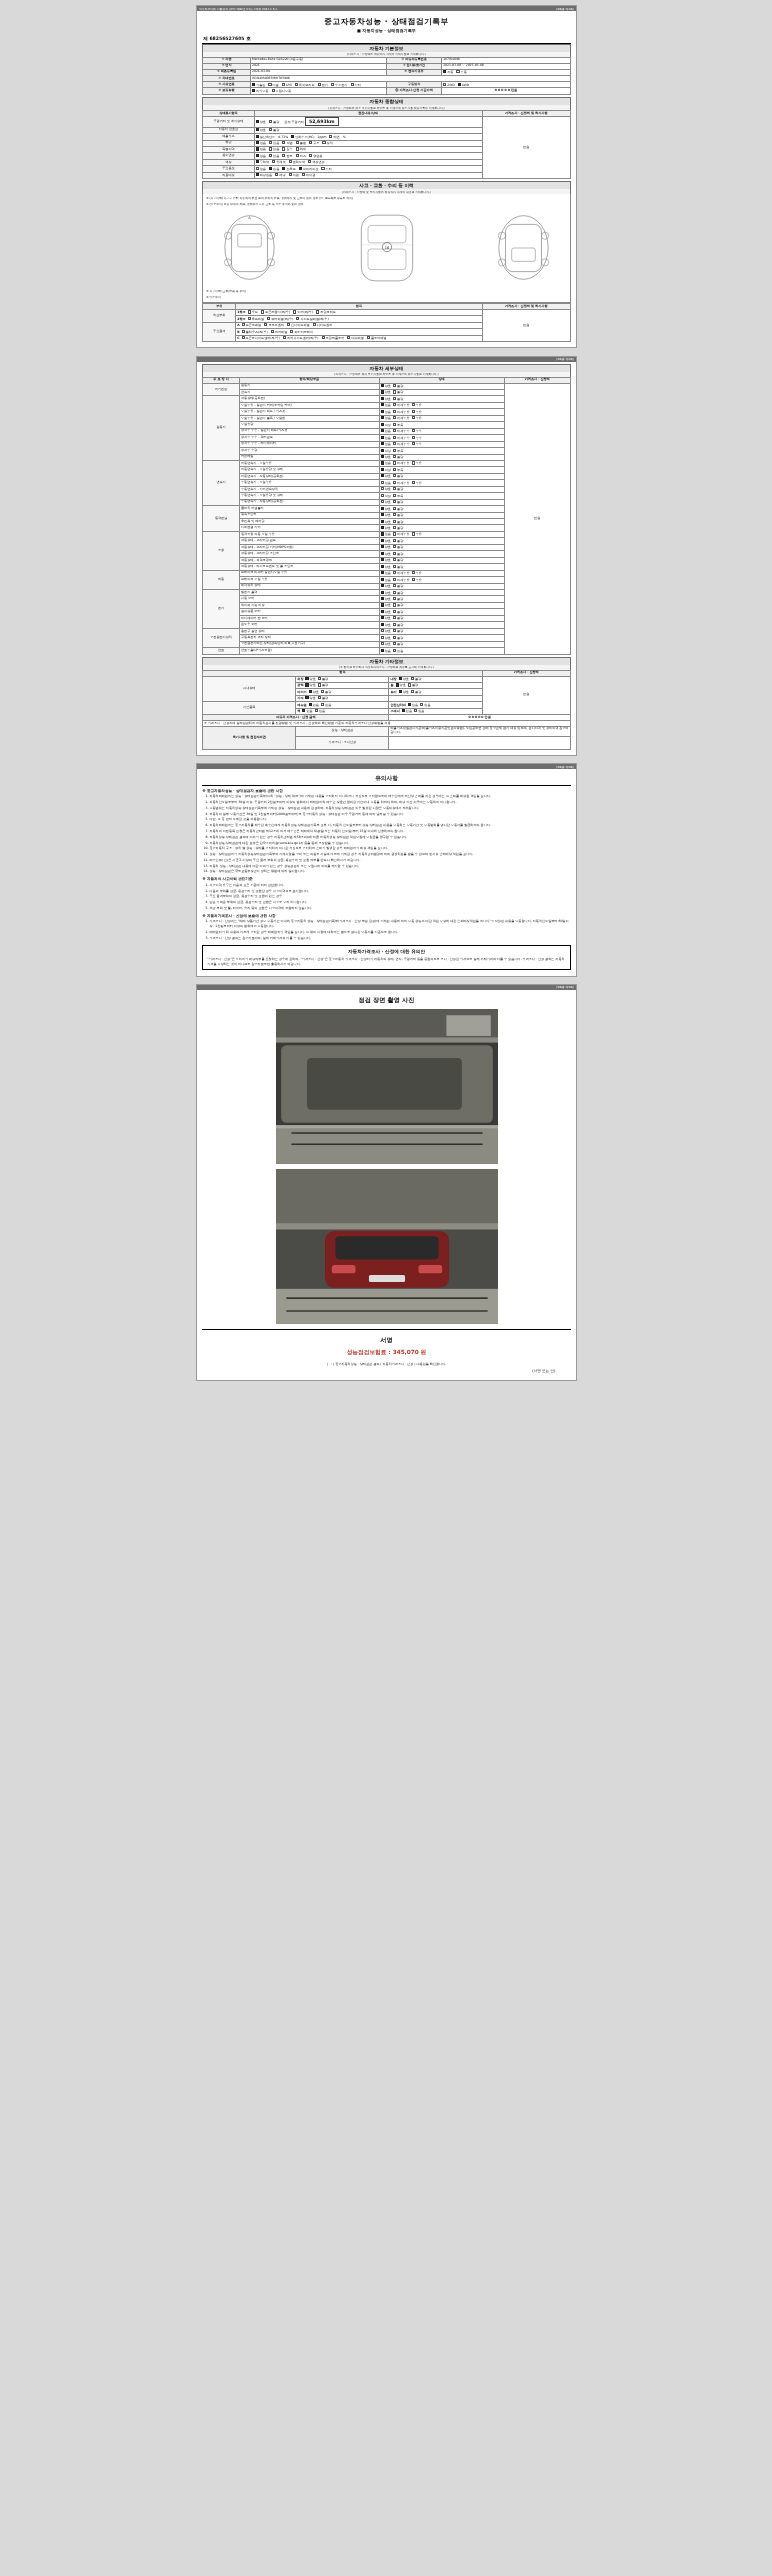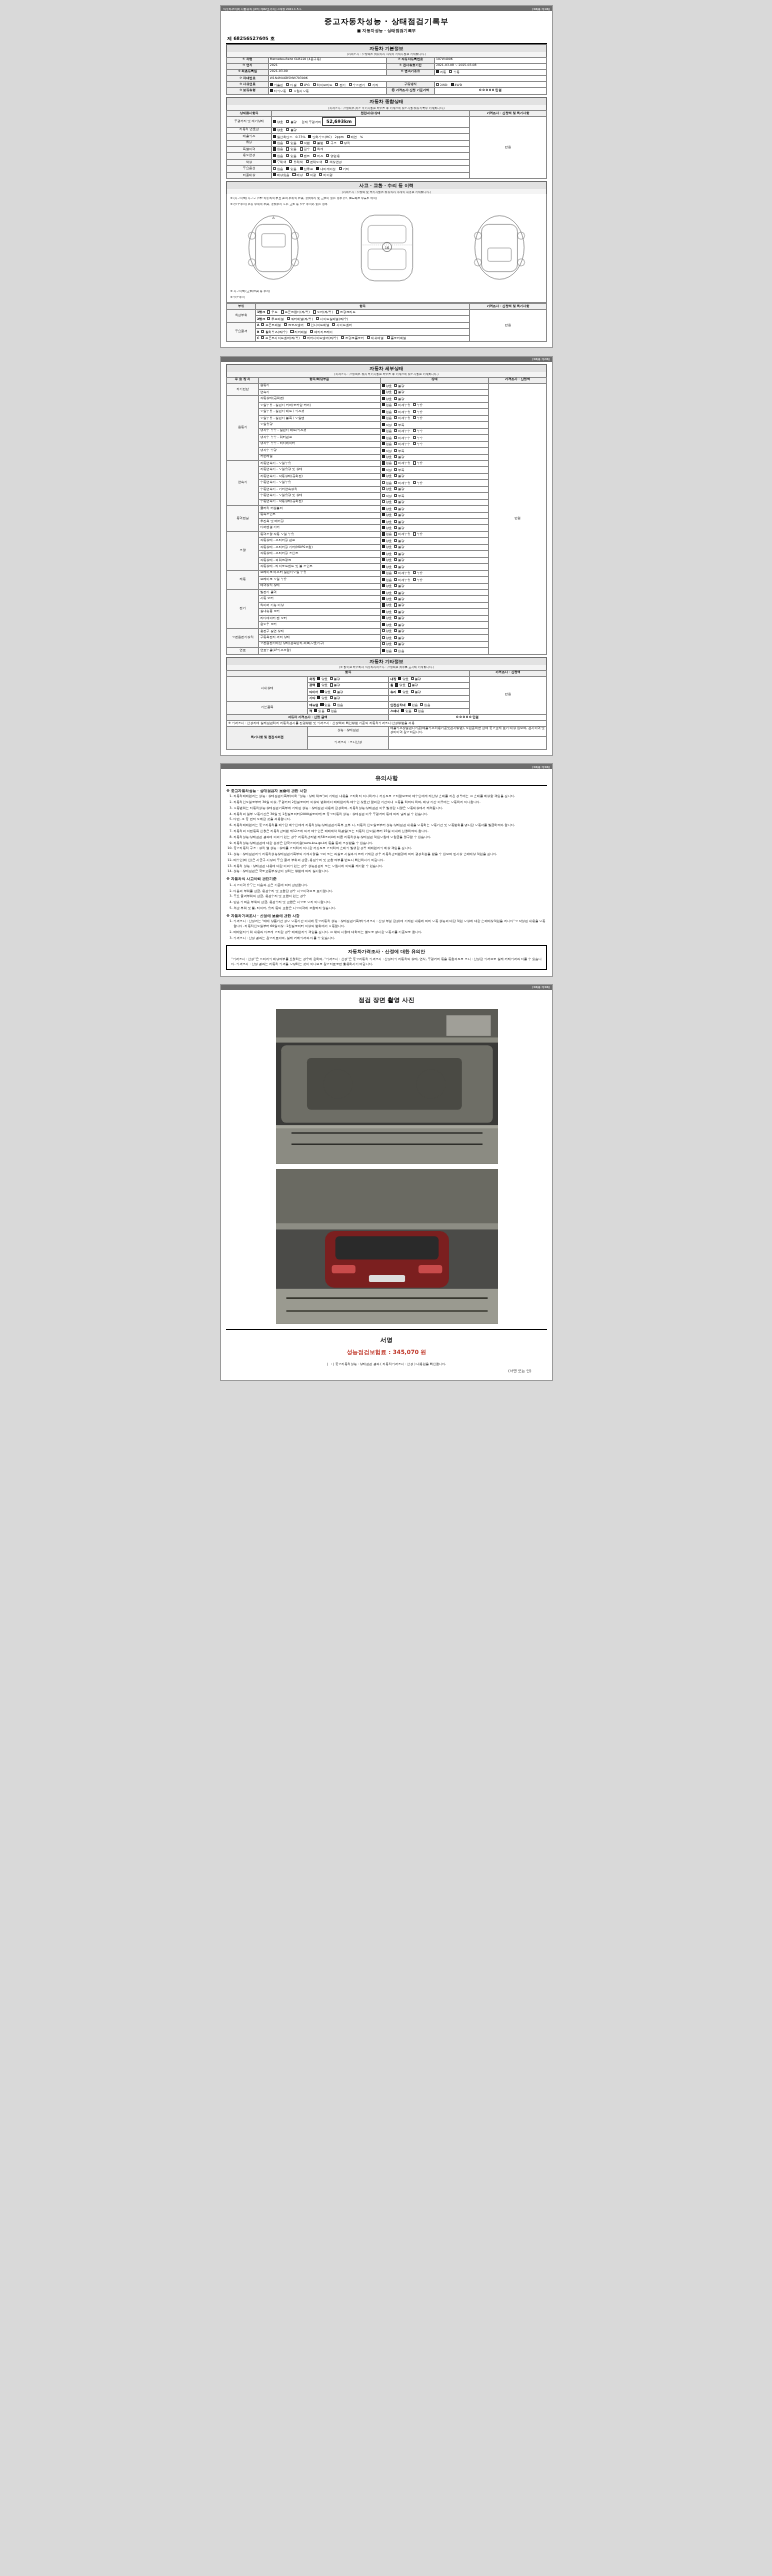--- a/index.html
+++ b/index.html
@@ -9,21 +9,21 @@
     font-family: "DejaVu Sans", "Liberation Sans", sans-serif;
     font-size: 3.6px;
     color: #111;
     width: 773px;
   }
   .page {
     width: 773px;
     padding: 5.2px 0 9.3px 0;
   }
   .sheet {
-    width: 333px;
+    width: 381px;
     margin: 0 auto 7.2px auto;
     background: #fff;
     border: 0.5px solid #9a9a9a;
     padding: 0;
     position: relative;
   }
   .topbar {
     background: #6d6d6d;
     color: #fff;
     font-size: 2.8px;

